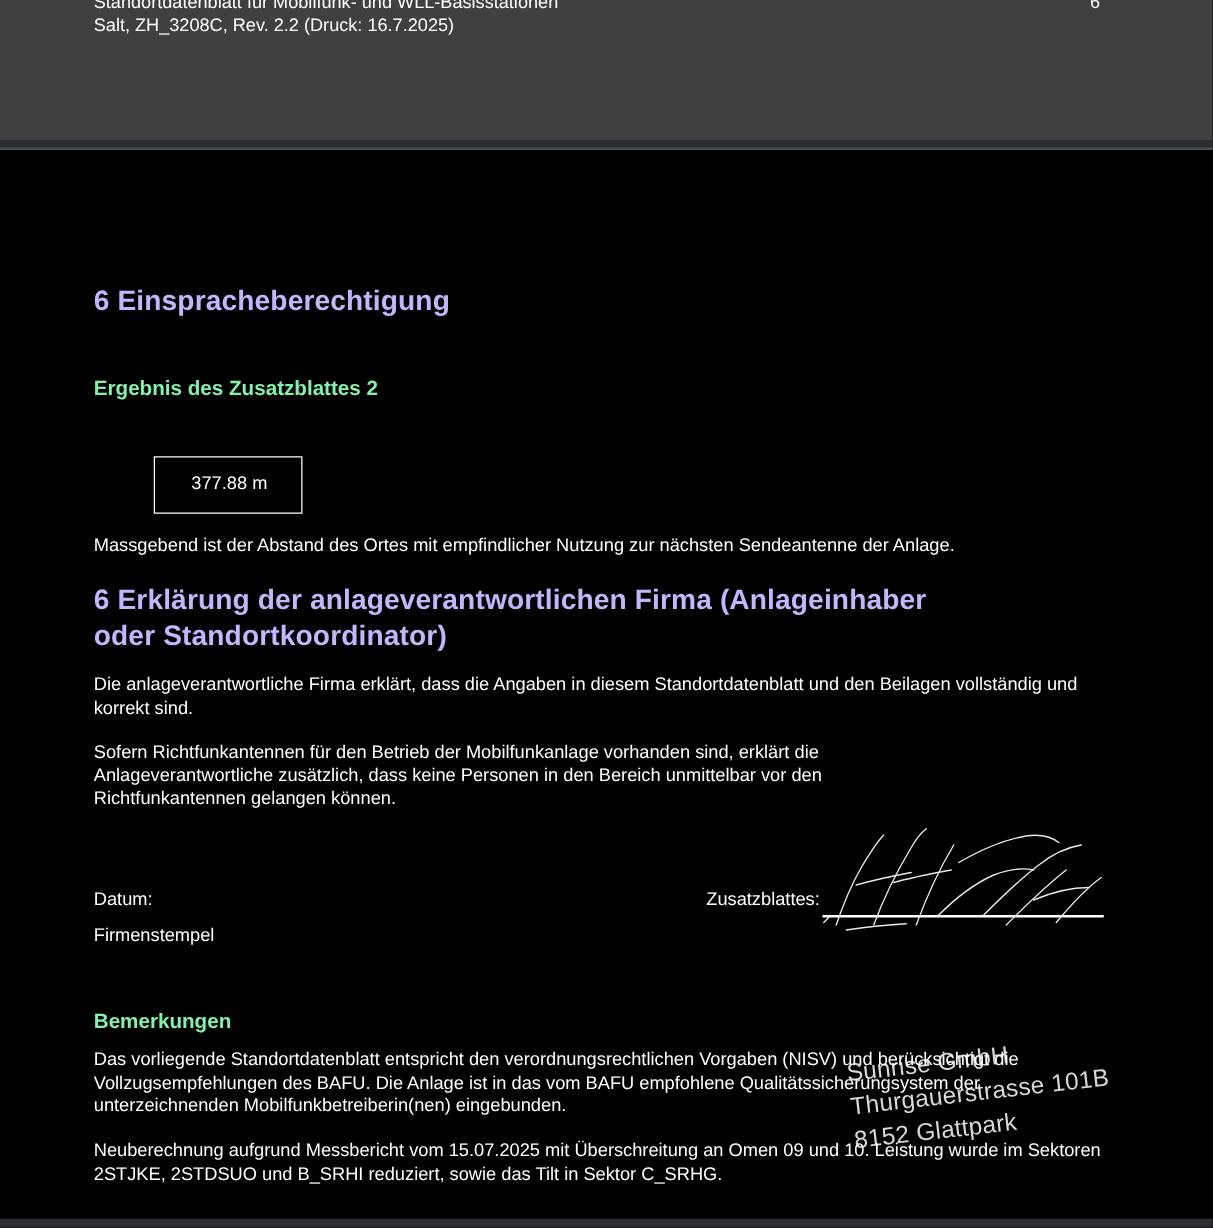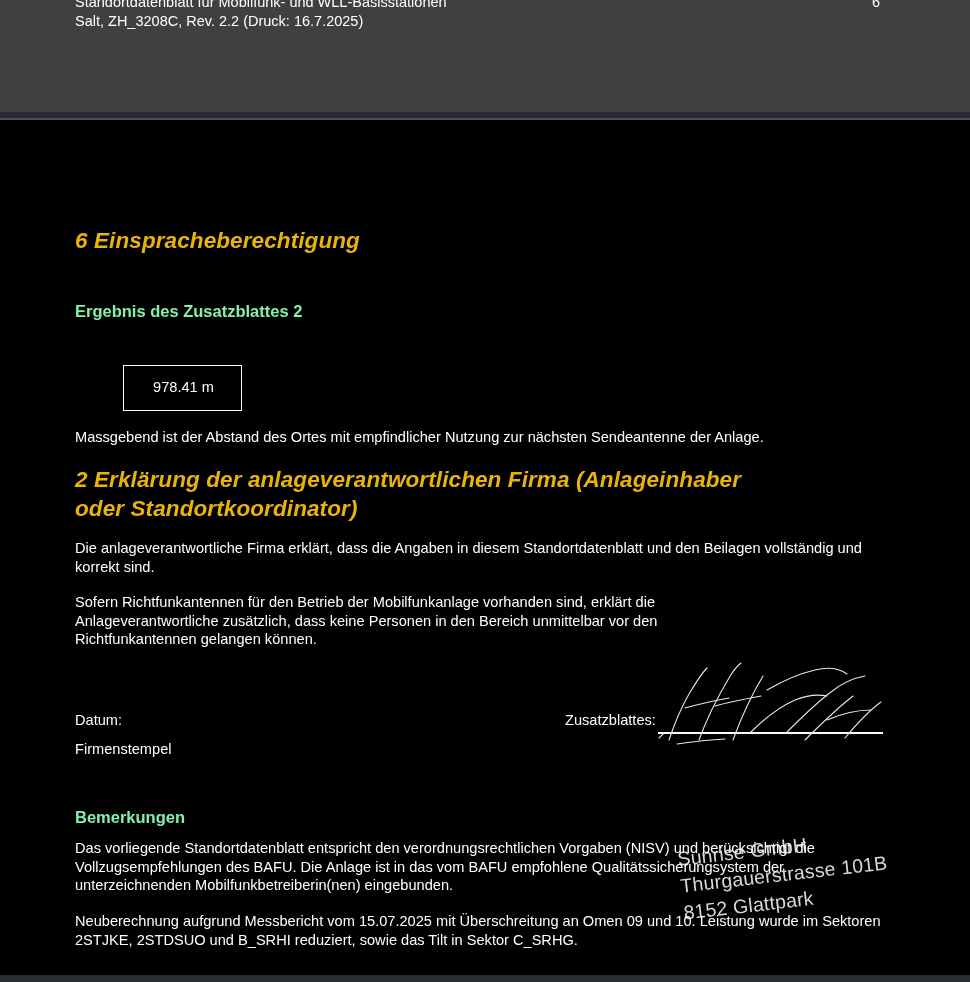--- a/index.html
+++ b/index.html
@@ -72,24 +72,23 @@
     top: 120px;
     width: 970px;
     height: 862px;
     background: #000000;
   }
 
   .h1 {
     position: absolute;
     font-size: 22.5px;
     font-weight: bold;
-    color: #eab308;
+    color: #c4b5fd;
     line-height: 29px;
     letter-spacing: 0.1px;
-    font-style: italic;
   }
   .h2 {
     position: absolute;
     font-size: 16.5px;
     font-weight: bold;
     color: #86efac;
     line-height: 22px;
   }
   .para {
     position: absolute;
@@ -199,26 +198,26 @@
   <div class="page-gap-line"></div>
 
   <div class="doc">
 
     <div class="h1" id="sec6-title">6 Einspracheberechtigung</div>
 
     <div class="h2" id="sec6-sub">Ergebnis des Zusatzblattes 2</div>
 
 
     <div class="value-box">
-      <div class="value-box-text">978.41 m</div>
+      <div class="value-box-text">377.88 m</div>
     </div>
 
     <div class="para" id="sec6-note">Massgebend ist der Abstand des Ortes mit empfindlicher Nutzung zur nächsten Sendeantenne der Anlage.</div>
 
-    <div class="h1" id="sec7-title">2 Erklärung der anlageverantwortlichen Firma (Anlageinhaber oder Standortkoordinator)</div>
+    <div class="h1" id="sec7-title">6 Erklärung der anlageverantwortlichen Firma (Anlageinhaber oder Standortkoordinator)</div>
 
     <div class="para" id="sec7-p1">Die anlageverantwortliche Firma erklärt, dass die Angaben in diesem Standortdatenblatt und den Beilagen vollständig und korrekt sind.</div>
 
     <div class="para-tight" id="sec7-p2">Sofern Richtfunkantennen für den Betrieb der Mobilfunkanlage vorhanden sind, erklärt die Anlageverantwortliche zusätzlich, dass keine Personen in den Bereich unmittelbar vor den Richtfunkantennen gelangen können.</div>
 
     <div class="para" id="datum-label">Datum:</div>
 
     <div class="para" id="firmenstempel-label">Firmenstempel</div>
 
     <div class="para" id="unterschrift-label">Zusatzblattes:</div>

